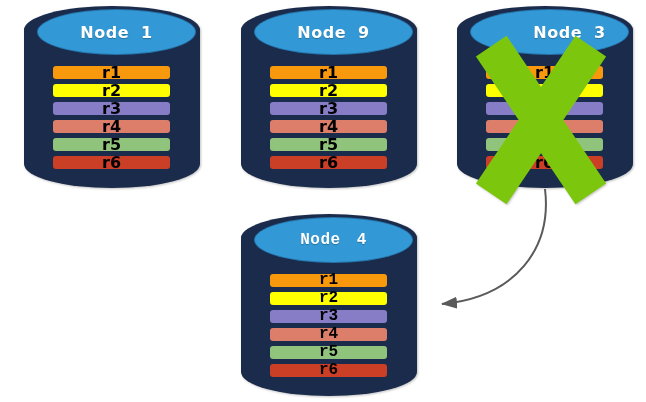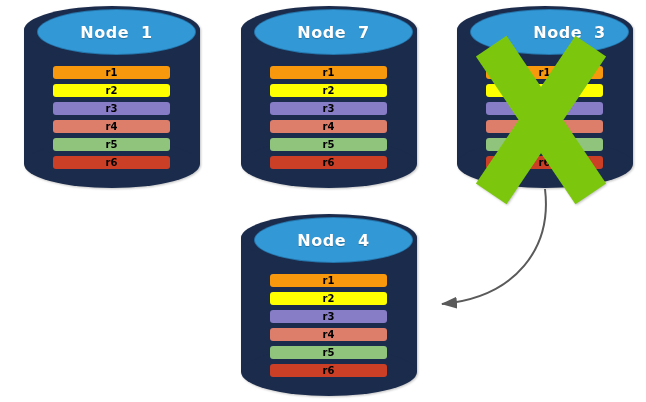--- a/index.html
+++ b/index.html
@@ -6,21 +6,21 @@
   .canvas {
     position:relative; width:646px; height:402px; background:#ffffff;
     overflow:hidden; font-family:"DejaVu Sans","Liberation Sans",sans-serif;
   }
 
   
   .db-node { position:absolute; width:176px; height:182px; filter:drop-shadow(1px 1px 1px rgba(120,120,120,0.45)); }
   #node-1 { left:24px;  top:6px; }
   #node-2 { left:241px; top:6px; }
   #node-3 { left:457px; top:6px; }
-  #node-4 { left:241px; top:214px; }
+  #node-4 { left:241px; top:214px;font-family:Liberation Mono, monospace; }
 
   .cyl-body { position:absolute; left:0; right:0; top:24px; bottom:24px; background:#1B2B4C; }
   .cyl-body::before, .cyl-body::after {
     content:""; position:absolute; left:0; right:0; height:48px;
     border-radius:50%; background:inherit;
   }
   .cyl-body::before { top:-24px; }
   .cyl-body::after  { bottom:-24px; }
 
   .cyl-cap {
@@ -29,21 +29,21 @@
     display:flex; align-items:center; justify-content:center;
   }
   .cap-title {
     color:#ffffff; font-weight:bold; font-size:16px; letter-spacing:0.5px;
     word-spacing:6px; text-shadow:0 1px 1px rgba(0,0,0,0.25);
   }
 
   .partitions { position:absolute; z-index:1; left:29px; right:30px; top:60px; }
   .partition {
     height:13px; line-height:13px; margin-bottom:5px; border-radius:3px;
-    text-align:center; font-size:10px; font-weight:bold; color:#000000;
+    text-align:center; font-size:16px; font-weight:bold; color:#000000;
   }
 
   
   .cross { position:absolute; z-index:4; left:35px; top:41px; width:98px; height:146px; pointer-events:none; }
   .cross-arm {
     position:absolute; left:50%; top:50%; width:37px; height:178px;
     background:#7CC70E;
   }
   .arm-1 { transform:translate(-50%,-50%) rotate(34deg); }
   .arm-2 { transform:translate(-50%,-50%) rotate(-34deg); }
@@ -67,21 +67,21 @@
       <div class="partition" style="background-color: rgb(135, 124, 198);">r3</div>
       <div class="partition" style="background-color: rgb(221, 126, 107);">r4</div>
       <div class="partition" style="background-color: rgb(144, 196, 125);">r5</div>
       <div class="partition" style="background-color: rgb(203, 63, 39);">r6</div>
     </div>
   </div>
 
   <div class="db-node" id="node-2">
     <div class="cyl-body" style="background-color: rgb(27, 43, 76);"></div>
     <div class="cyl-cap" style="background-color: rgb(51, 153, 214);">
-      <span class="cap-title" style="color: rgb(255, 255, 255);">Node 7</span>
+      <span class="cap-title" style="color: rgb(255, 255, 255);">Node 9</span>
     </div>
     <div class="partitions">
       <div class="partition" style="background-color: rgb(248, 153, 13);">r1</div>
       <div class="partition" style="background-color: rgb(255, 255, 0);">r2</div>
       <div class="partition" style="background-color: rgb(135, 124, 198);">r3</div>
       <div class="partition" style="background-color: rgb(221, 126, 107);">r4</div>
       <div class="partition" style="background-color: rgb(144, 196, 125);">r5</div>
       <div class="partition" style="background-color: rgb(203, 63, 39);">r6</div>
     </div>
   </div>

